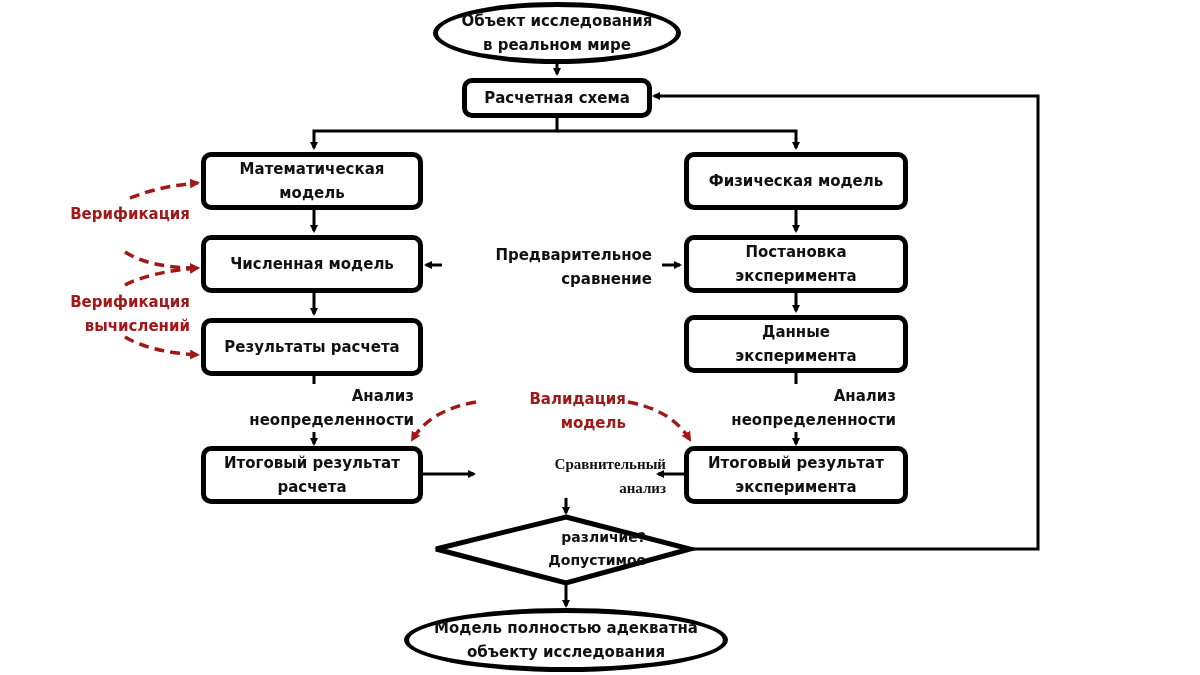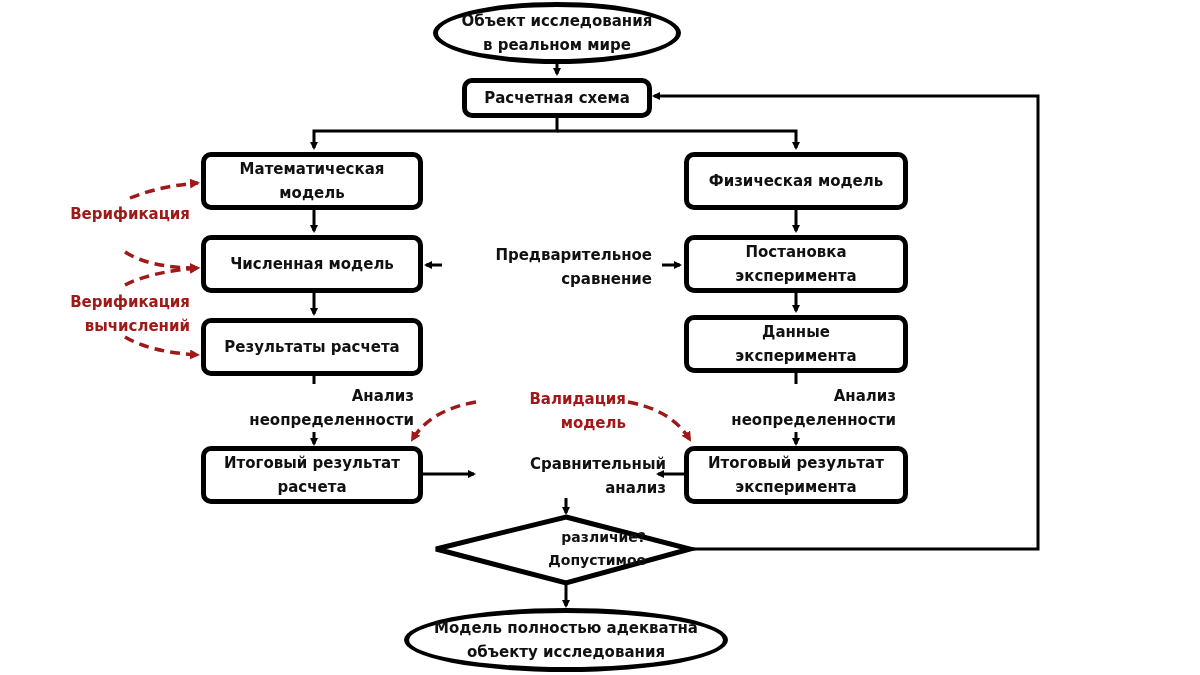--- a/index.html
+++ b/index.html
@@ -110,21 +110,21 @@
   <span class="line">сравнение</span>
 </div>
 <div class="label" style="left:214px;top:384px;width:200px;">
   <span class="line">Анализ</span>
   <span class="line">неопределенности</span>
 </div>
 <div class="label" style="left:696px;top:384px;width:200px;">
   <span class="line">Анализ</span>
   <span class="line">неопределенности</span>
 </div>
-<div class="label" style="left:466px;top:452px;width:200px;">
+<div class="label" style="left:466px;top:452px;width:200px;font-family:Liberation Serif, serif;">
   <span class="line">Сравнительный</span>
   <span class="line">анализ</span>
 </div>
 
 <div class="label red" style="left:40px;top:202px;width:150px;">
   <span class="line">Верификация</span>
 </div>
 <div class="label red" style="left:40px;top:290px;width:150px;">
   <span class="line">Верификация</span>
   <span class="line">вычислений</span>

